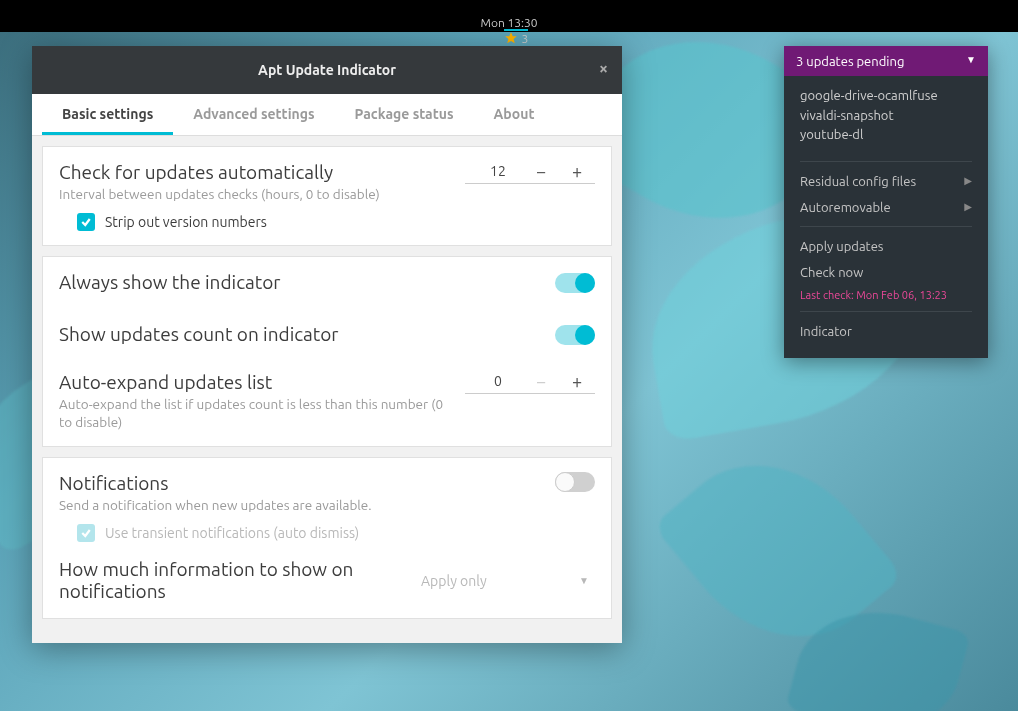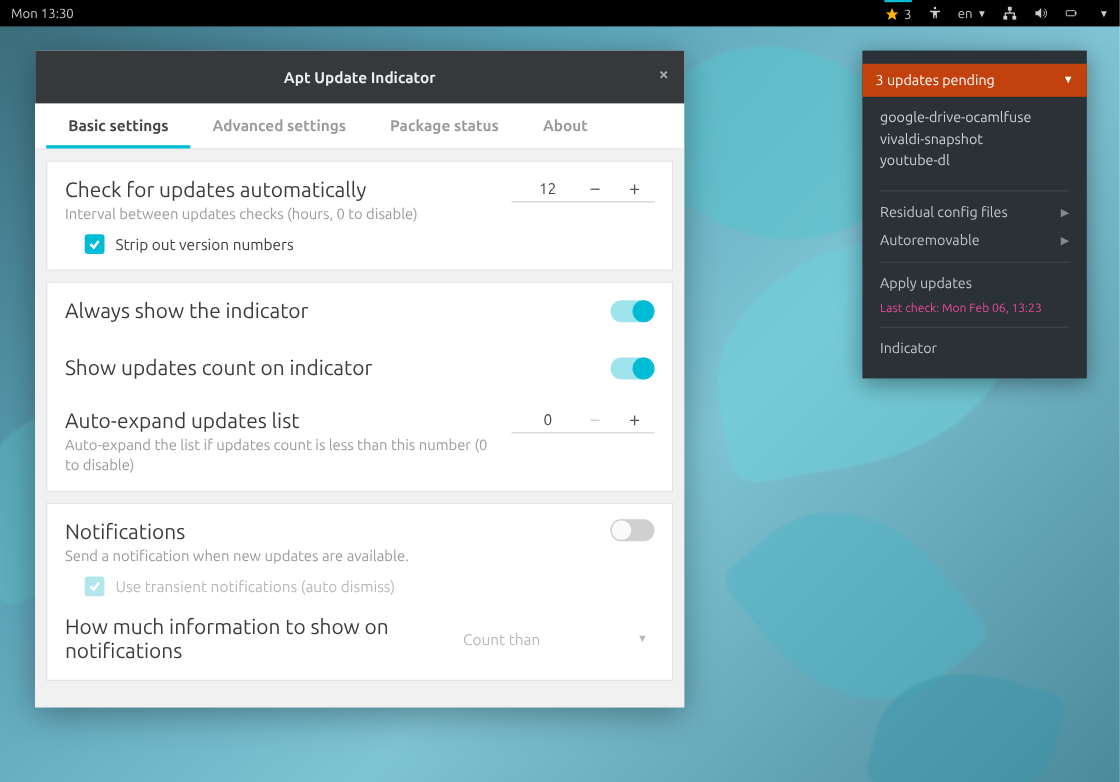--- a/index.html
+++ b/index.html
@@ -24,21 +24,21 @@
 .leaf2 { width: 280px; height: 200px; top: 220px; right: 90px; transform: rotate(-10deg); background: rgba(110, 210, 220, 0.5); }
 .leaf3 { width: 200px; height: 160px; bottom: 80px; right: 140px; transform: rotate(50deg); background: rgba(80, 180, 195, 0.5); }
 .leaf4 { width: 160px; height: 120px; bottom: -20px; right: 60px; transform: rotate(15deg); background: rgba(60, 150, 170, 0.5); }
 .leaf5 { width: 180px; height: 140px; top: 380px; left: -40px; transform: rotate(-30deg); background: rgba(95, 190, 200, 0.4); }
 
 
 .top-panel {
   position: absolute; top: 0; left: 0; width: 100%;
   height: 24px; background: #000;
   display: flex; align-items: center;
-  color: #ccc; font-size: 12px; padding: 5px 10px;
+  color: #ccc; font-size: 12px; padding: 16px 10px; flex-direction: column;
 }
 .top-panel .spacer { flex: 1; }
 .top-panel .pitem { display: flex; align-items: center; margin-left: 14px; cursor: pointer; }
 .top-panel .badge-count { margin-left: 4px; }
 .top-panel .highlight { border-top: 2px solid #00bcd4; padding-top: 0; height: 24px; display: flex; align-items: center; }
 .caret { margin-left: 4px; font-size: 9px; }
 svg.picon { width: 14px; height: 14px; fill: #ccc; }
 
 
 .dialog {
@@ -125,24 +125,23 @@
 
 .popup {
   position: absolute; top: 46px; right: 30px;
   width: 204px;
   background: #2a3238;
   color: #c5c5c5;
   font-size: 13px;
   box-shadow: 0 4px 20px rgba(0,0,0,0.4);
 }
 .popup-header {
-  background: #c2410c; color: #fff;
+  background: #701a75; color: #fff;
   padding: 8px 12px; display: flex; justify-content: space-between;
   font-size: 13px;
-  margin-top: 12px;
 }
 .popup-body { padding: 10px 16px 14px; }
 .popup-list { color: #d0d0d0; line-height: 1.5; padding-bottom: 10px; }
 .hr { border: none; border-top: 1px solid #3e464c; margin: 6px 0; }
 .popup-item { padding: 6px 0; color: #c5c5c5; display: flex; justify-content: space-between; align-items: center; cursor: pointer; }
 .popup-item .chev { font-size: 10px; color: #888; }
 .popup-sub { color: #ec4899; padding: 4px 0; font-size: 11px; }
 </style>
 </head>
 <body>
@@ -274,21 +273,21 @@
               <polyline points="3,8 7,12 13,4"></polyline>
             </svg>
         </div>
         <span class="check-label disabled">Use transient notifications (auto dismiss)</span>
       </div>
       <div class="row" style="align-items:center;">
         <div class="row-text">
           <div class="row-title">How much information to show on notifications</div>
         </div>
         <div class="select">
-          <span>Count than</span>
+          <span>Apply only</span>
           <span class="arrow">▼</span>
         </div>
       </div>
     </div>
 
   </div>
 </div>
 
 <div class="popup">
   <div class="popup-header">
@@ -307,19 +306,22 @@
       <span class="chev">▶</span>
     </div>
     <div class="popup-item">
       <span>Autoremovable</span>
       <span class="chev">▶</span>
     </div>
     <hr class="hr">
     <div class="popup-item">
       <span>Apply updates</span>
     </div>
+    <div class="popup-item">
+      <span>Check now</span>
+    </div>
     <div class="popup-sub">Last check: Mon Feb 06, 13:23</div>
     <hr class="hr">
     <div class="popup-item">
       <span>Indicator</span>
     </div>
   </div>
 </div>
 
 </body></html>

